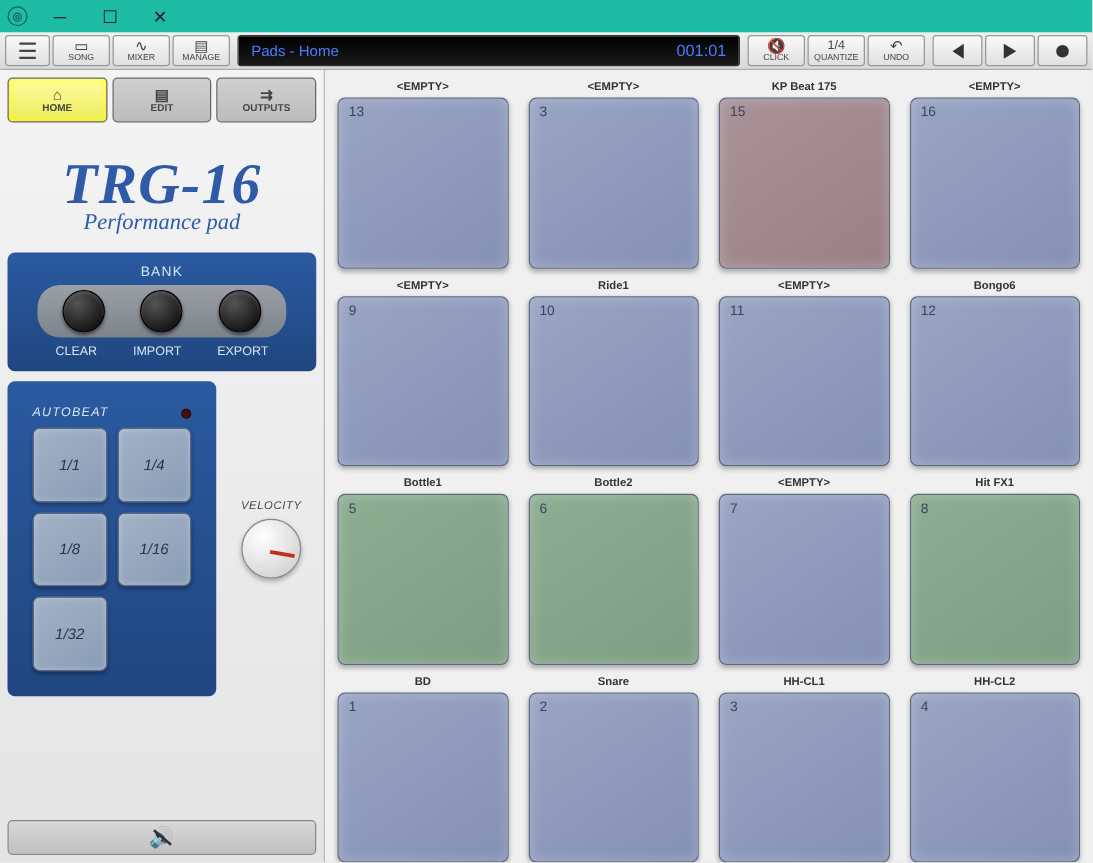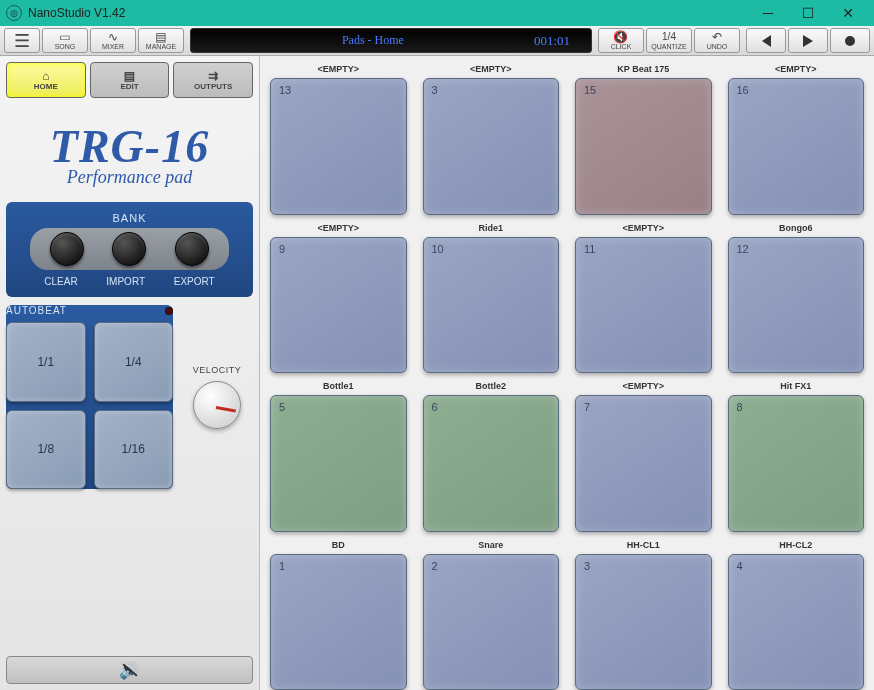--- a/index.html
+++ b/index.html
@@ -9,21 +9,21 @@
 .titlebar { height: 26px; background: #1dbaa4; display: flex; align-items: center; padding: 0 6px; color: #222; font-size: 12px; }
 .titlebar .app-icon { width: 16px; height: 16px; border: 1.5px solid #1a5f5a; border-radius: 50%; margin-right: 6px; display:flex; align-items:center; justify-content:center; color:#1a5f5a; font-size:9px; font-weight:bold;}
 .titlebar .title { flex: 1; }
 .titlebar .winbtn { width: 40px; height: 22px; display: flex; align-items: center; justify-content: center; font-size: 14px; cursor: pointer; }
 
 
 .toolbar { height: 30px; background: linear-gradient(#f0f0f0, #d8d8d8); border-bottom: 1px solid #aaa; display: flex; align-items: stretch; padding: 2px 4px; gap: 2px; }
 .tbtn { width: 46px; background: linear-gradient(#fafafa,#e0e0e0); border: 1px solid #999; border-radius: 3px; display: flex; flex-direction: column; align-items: center; justify-content: center; font-size: 7px; color:#444; cursor:pointer; position:relative;}
 .tbtn.menu { width: 36px; font-size: 18px; }
 .tbtn .ticon { font-size: 12px; line-height:12px; }
-.lcd { flex: 1; margin: 0 4px; background: linear-gradient(#000,#1a1a1a); border: 1px solid #333; border-radius: 3px; display: flex; align-items: center; padding: 0 21px; color: #4a7cff; font-size: 12px; font-family: Liberation Serif, serif; text-align: center; }
+.lcd { flex: 1; margin: 0 4px; background: linear-gradient(#000,#1a1a1a); border: 1px solid #333; border-radius: 3px; display: flex; align-items: center; padding: 0 10px; color: #4a7cff; font-size: 12px; font-family: Liberation Sans, sans-serif; }
 .lcd .lcd-title { flex:1; }
 .lcd .lcd-time { font-size: 13px; }
 .tgroup { display:flex; gap:2px; }
 .tbtn.wide { width: 46px; }
 .transport { display:flex; gap:2px; margin-left:4px;}
 .transport .xbtn { width: 40px; background: linear-gradient(#fafafa,#e0e0e0); border:1px solid #999; border-radius:3px; display:flex; align-items:center; justify-content:center; font-size:13px; cursor:pointer; color:#333;}
 
 
 .main { display:flex; height: calc(690px - 26px - 30px); }
 .side { width: 260px; background: linear-gradient(#f4f4f4,#e4e4e4); border-right:1px solid #bbb; padding: 6px; display:flex; flex-direction:column; gap:8px;}
@@ -42,27 +42,27 @@
 
 
 .bank { background: linear-gradient(#2a5aa0,#204680); border-radius:6px; padding:10px 24px; color:#d6e4f5; }
 .bank .bank-title { text-align:center; font-size:11px; letter-spacing:1px; margin-bottom:4px;}
 .bank .knob-row { display:flex; justify-content:space-around; align-items:center; background:linear-gradient(#9aa0a6,#7d838a); border-radius:18px; padding:4px 6px; height:42px;}
 .knob { width:34px; height:34px; border-radius:50%; background: radial-gradient(circle at 35% 30%, #555, #000); border:1px solid #000; box-shadow:0 2px 3px rgba(0,0,0,0.5), inset 0 2px 3px rgba(255,255,255,0.15);}
 .bank .bank-labels { display:flex; justify-content:space-around; font-size:10px; margin-top:6px; }
 
 
 .auto-velocity { display:flex; gap:8px; }
-.autobeat { flex:1; background: linear-gradient(#2a5aa0,#204680); border-radius:6px; padding:0; }
+.autobeat { flex:1; background: linear-gradient(#2a5aa0,#204680); border-radius:6px; padding:20px;font-style:italic; }
 .autobeat .ab-title { color:#d6e4f5; font-size:10px; letter-spacing:1px; display:flex; justify-content:space-between; align-items:center; margin-bottom:6px;}
 .led { width:8px; height:8px; border-radius:50%; background:#4a1010; box-shadow:inset 0 0 2px #000;}
 .ab-grid { display:grid; grid-template-columns:1fr 1fr; gap:8px; }
 .ab-pad { aspect-ratio:1; background: linear-gradient(145deg,#a2b2c8,#8a9cb5); border:1px solid #5a6a80; border-radius:6px; display:flex; align-items:center; justify-content:center; font-size:12px; color:#2a3548; cursor:pointer; box-shadow:inset 0 0 6px rgba(255,255,255,0.3), 0 2px 3px rgba(0,0,0,0.3);}
 
-.velocity { width:72px; display:flex; flex-direction:column; align-items:center; justify-content:center; gap:6px;}
+.velocity { width:72px; display:flex; flex-direction:column; align-items:center; justify-content:center; gap:6px;font-style:italic;}
 .velocity .vlabel { font-size:9px; color:#444; letter-spacing:0.5px;}
 .vknob { width:48px; height:48px; border-radius:50%; background: radial-gradient(circle at 35% 30%, #fff, #c8c8c8); border:1px solid #888; box-shadow:0 2px 4px rgba(0,0,0,0.3); position:relative;}
 .vknob::after { content:''; position:absolute; width:20px; height:3px; background:#c03020; top:24px; right:4px; transform-origin:left center; transform:rotate(10deg);}
 
 
 .mute-btn { height:28px; margin-top:auto; background:linear-gradient(#d8d8d8,#c0c0c0); border:1px solid #888; border-radius:4px; display:flex; align-items:center; justify-content:center; font-size:16px; cursor:pointer; color:#333; position:relative;}
 .mute-btn .strike{ position:absolute; width:18px; height:2px; background:#333; transform:rotate(40deg);}
 
 
 .pad-rows { display:flex; flex-direction:column; height:100%;}
@@ -75,21 +75,20 @@
 .pad.brown { background: linear-gradient(145deg,#a99398,#998086);}
 .pad .pnum { position:absolute; top:5px; left:8px; font-size:11px; color:#3a4560;}
 
 svg { display:block; }
 </style>
 </head>
 <body>
 
 <div class="titlebar">
   <div class="app-icon">◎</div>
-  <div class="title">NanoStudio V1.42</div>
   <div class="winbtn">─</div>
   <div class="winbtn">☐</div>
   <div class="winbtn">✕</div>
 </div>
 
 <div class="toolbar">
   <div class="tbtn menu">☰</div>
   <div class="tbtn">
     <span class="ticon">▭</span>
     <span>SONG</span>
@@ -181,20 +180,21 @@
       <div class="autobeat">
         <div class="ab-title">
           <span>AUTOBEAT</span>
           <span class="led"></span>
         </div>
         <div class="ab-grid" id="ab-grid">
             <div class="ab-pad">1/1</div>
             <div class="ab-pad">1/4</div>
             <div class="ab-pad">1/8</div>
             <div class="ab-pad">1/16</div>
+            <div class="ab-pad">1/32</div>
           </div>
       </div>
       <div class="velocity">
         <div class="vlabel">VELOCITY</div>
         <div class="vknob"></div>
       </div>
     </div>
 
     <div class="mute-btn">
       <span>🔊</span>

